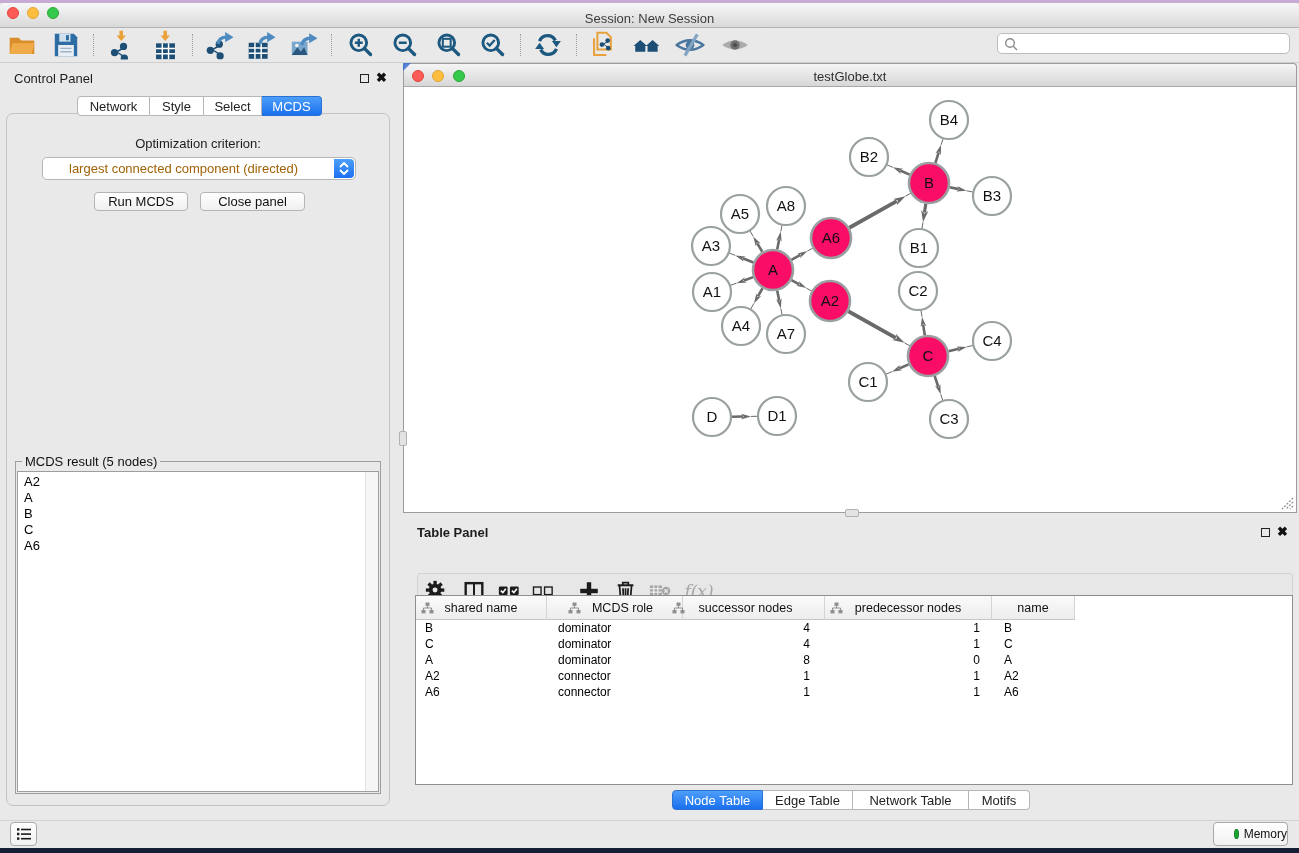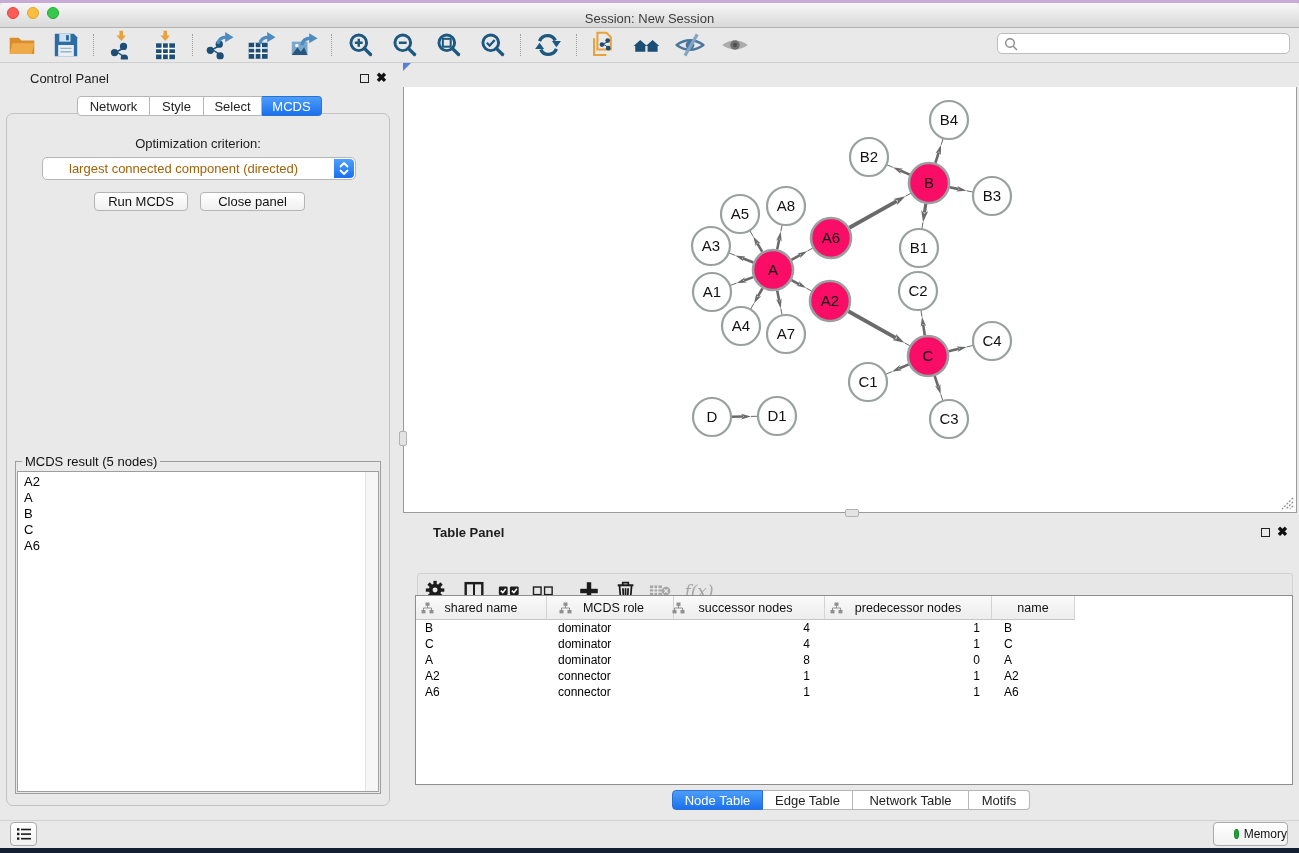--- a/index.html
+++ b/index.html
@@ -28,21 +28,21 @@
   .tbicon svg { transform:scale(1.12); }
   .tbsep { position:absolute; top:6px; height:22px; width:0; border-left:1px dotted #9d9d9d; }
   #search-box { position:absolute; left:997px; top:5px; width:293px; height:21px; background:#fff;
     border:1px solid #bdbdbd; border-radius:5px; }
   #search-box svg { position:absolute; left:6px; top:3px; }
   #search-input { position:absolute; left:24px; top:1px; width:260px; height:17px; border:none; outline:none;
     font-size:12px; background:transparent; }
 
   
   #control-panel { left:0; top:63px; width:403px; height:757px; }
-  .panel-title { font-size:13px; color:#1d1d1d;margin-left:16px; }
+  .panel-title { font-size:13px; color:#1d1d1d; }
   .win-btns { position:absolute; display:flex; gap:7px; align-items:center; }
   .float-btn { width:9px; height:9px; border:1.5px solid #222; background:transparent; }
   .close-x { font-size:13px; font-weight:bold; color:#111; line-height:10px; }
 
   #cp-tabs { position:absolute; left:77px; top:33px; z-index:2; height:20px; display:flex; }
   .seg { height:20px; border:1px solid #b6b6b6; border-left:none; background:#fff; color:#222;
     font-size:13px; display:flex; align-items:center; justify-content:center; }
   .seg.first { border-left:1px solid #b6b6b6; border-radius:4px 0 0 4px; }
   .seg.last { border-radius:0 4px 4px 0; }
   .seg.active { background:linear-gradient(#4d9ef9,#1a70ef); border-color:#2a71d2; color:#fff; }
@@ -329,20 +329,26 @@
           </div>
         <div id="result-scroll"></div>
       </div>
     </div>
   </div>
 
   <div id="net-window" class="abs">
     <svg class="abs" style="left:0; top:0; z-index:3;" width="8" height="8" viewBox="0 0 8 8">
         <path d="M0 0 L8 0 L0 8 Z" fill="#3b6fd4" opacity="0.85"></path>
       </svg>
+    <div id="net-titlebar">
+      <span class="tl tl1"></span>
+      <span class="tl tl2"></span>
+      <span class="tl tl3"></span>
+      <div id="net-title">testGlobe.txt</div>
+    </div>
     <div id="net-canvas">
       <svg id="graph-svg" width="892" height="424" viewBox="0 0 892 424">
           <g>
             <line x1="349.2454960056743" y1="190.1245752110683" x2="339.9834826574797" y2="193.46497346779418" stroke="#6a6a6a" stroke-width="2.6"></line>
             <line x1="332.457957326308" y1="196.17909735772497" x2="325.8731226615328" y2="198.5539557614144" stroke="#6a6a6a" stroke-width="1"></line>
             <polygon points="332.5,196.2 340.9,190.2 339.2,193.7 342.8,195.4" fill="#6a6a6a"></polygon>
           </g>
           <g>
             <line x1="387.44816195004034" y1="193.03321088510967" x2="395.2530634165994" y2="197.27798185815055" stroke="#6a6a6a" stroke-width="2.6"></line>
             <line x1="402.2809346356624" y1="201.10015743343044" x2="408.4303219523425" y2="204.44456106180033" stroke="#6a6a6a" stroke-width="1"></line>
@@ -609,21 +615,21 @@
       <div id="tp-header" style="width: 659px;">
           <div class="th" style="left: 0px; width: 131px;">
             <svg width="13" height="12" viewBox="0 0 13 12">
       <rect x="4.5" y="0.5" width="4" height="3.4" fill="#8f8f8f"></rect>
       <rect x="0.5" y="8" width="4" height="3.4" fill="#8f8f8f"></rect>
       <rect x="8.5" y="8" width="4" height="3.4" fill="#8f8f8f"></rect>
       <path d="M6.5 4 L6.5 6 M2.5 8 L2.5 6 L10.5 6 L10.5 8" stroke="#8f8f8f" fill="none" stroke-width="1"></path>
             </svg>
             <span class="th-label">shared name</span>
           </div>
-          <div class="th" style="left: 138px; width: 120px;">
+          <div class="th" style="left: 147px; width: 120px;">
             <svg width="13" height="12" viewBox="0 0 13 12">
       <rect x="4.5" y="0.5" width="4" height="3.4" fill="#8f8f8f"></rect>
       <rect x="0.5" y="8" width="4" height="3.4" fill="#8f8f8f"></rect>
       <rect x="8.5" y="8" width="4" height="3.4" fill="#8f8f8f"></rect>
       <path d="M6.5 4 L6.5 6 M2.5 8 L2.5 6 L10.5 6 L10.5 8" stroke="#8f8f8f" fill="none" stroke-width="1"></path>
             </svg>
             <span class="th-label">MCDS role</span>
           </div>
           <div class="th" style="left: 251px; width: 158px;">
             <svg width="13" height="12" viewBox="0 0 13 12">

